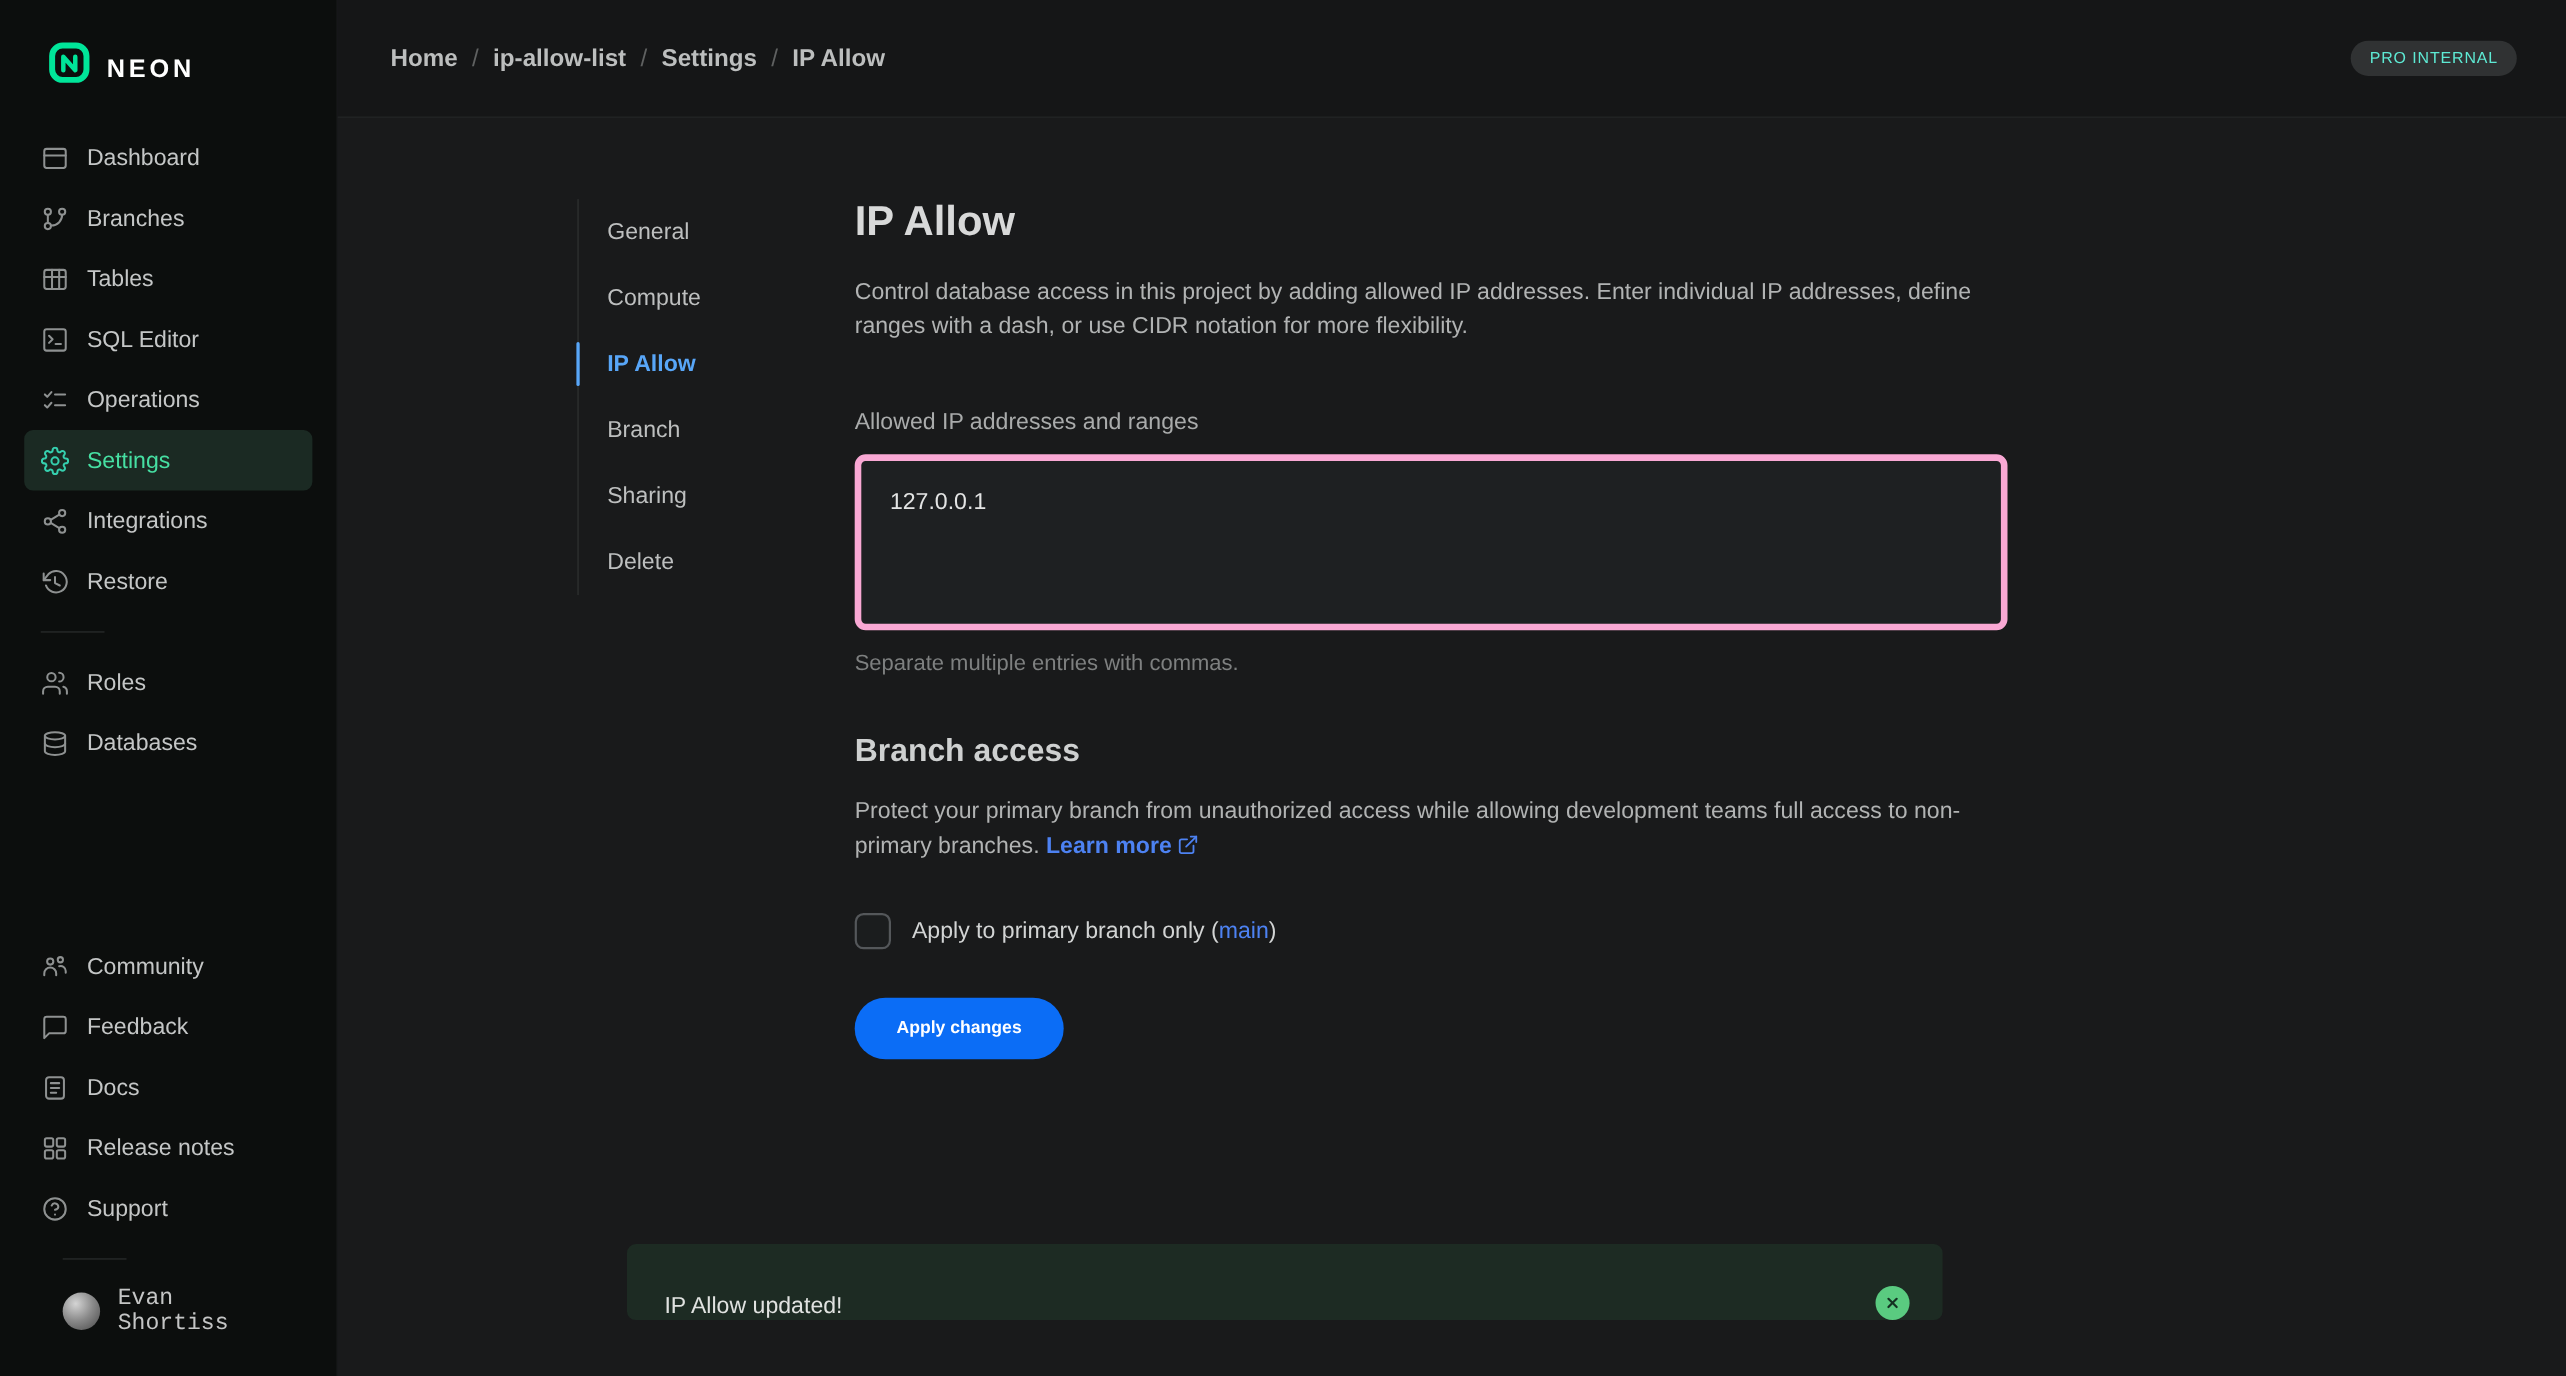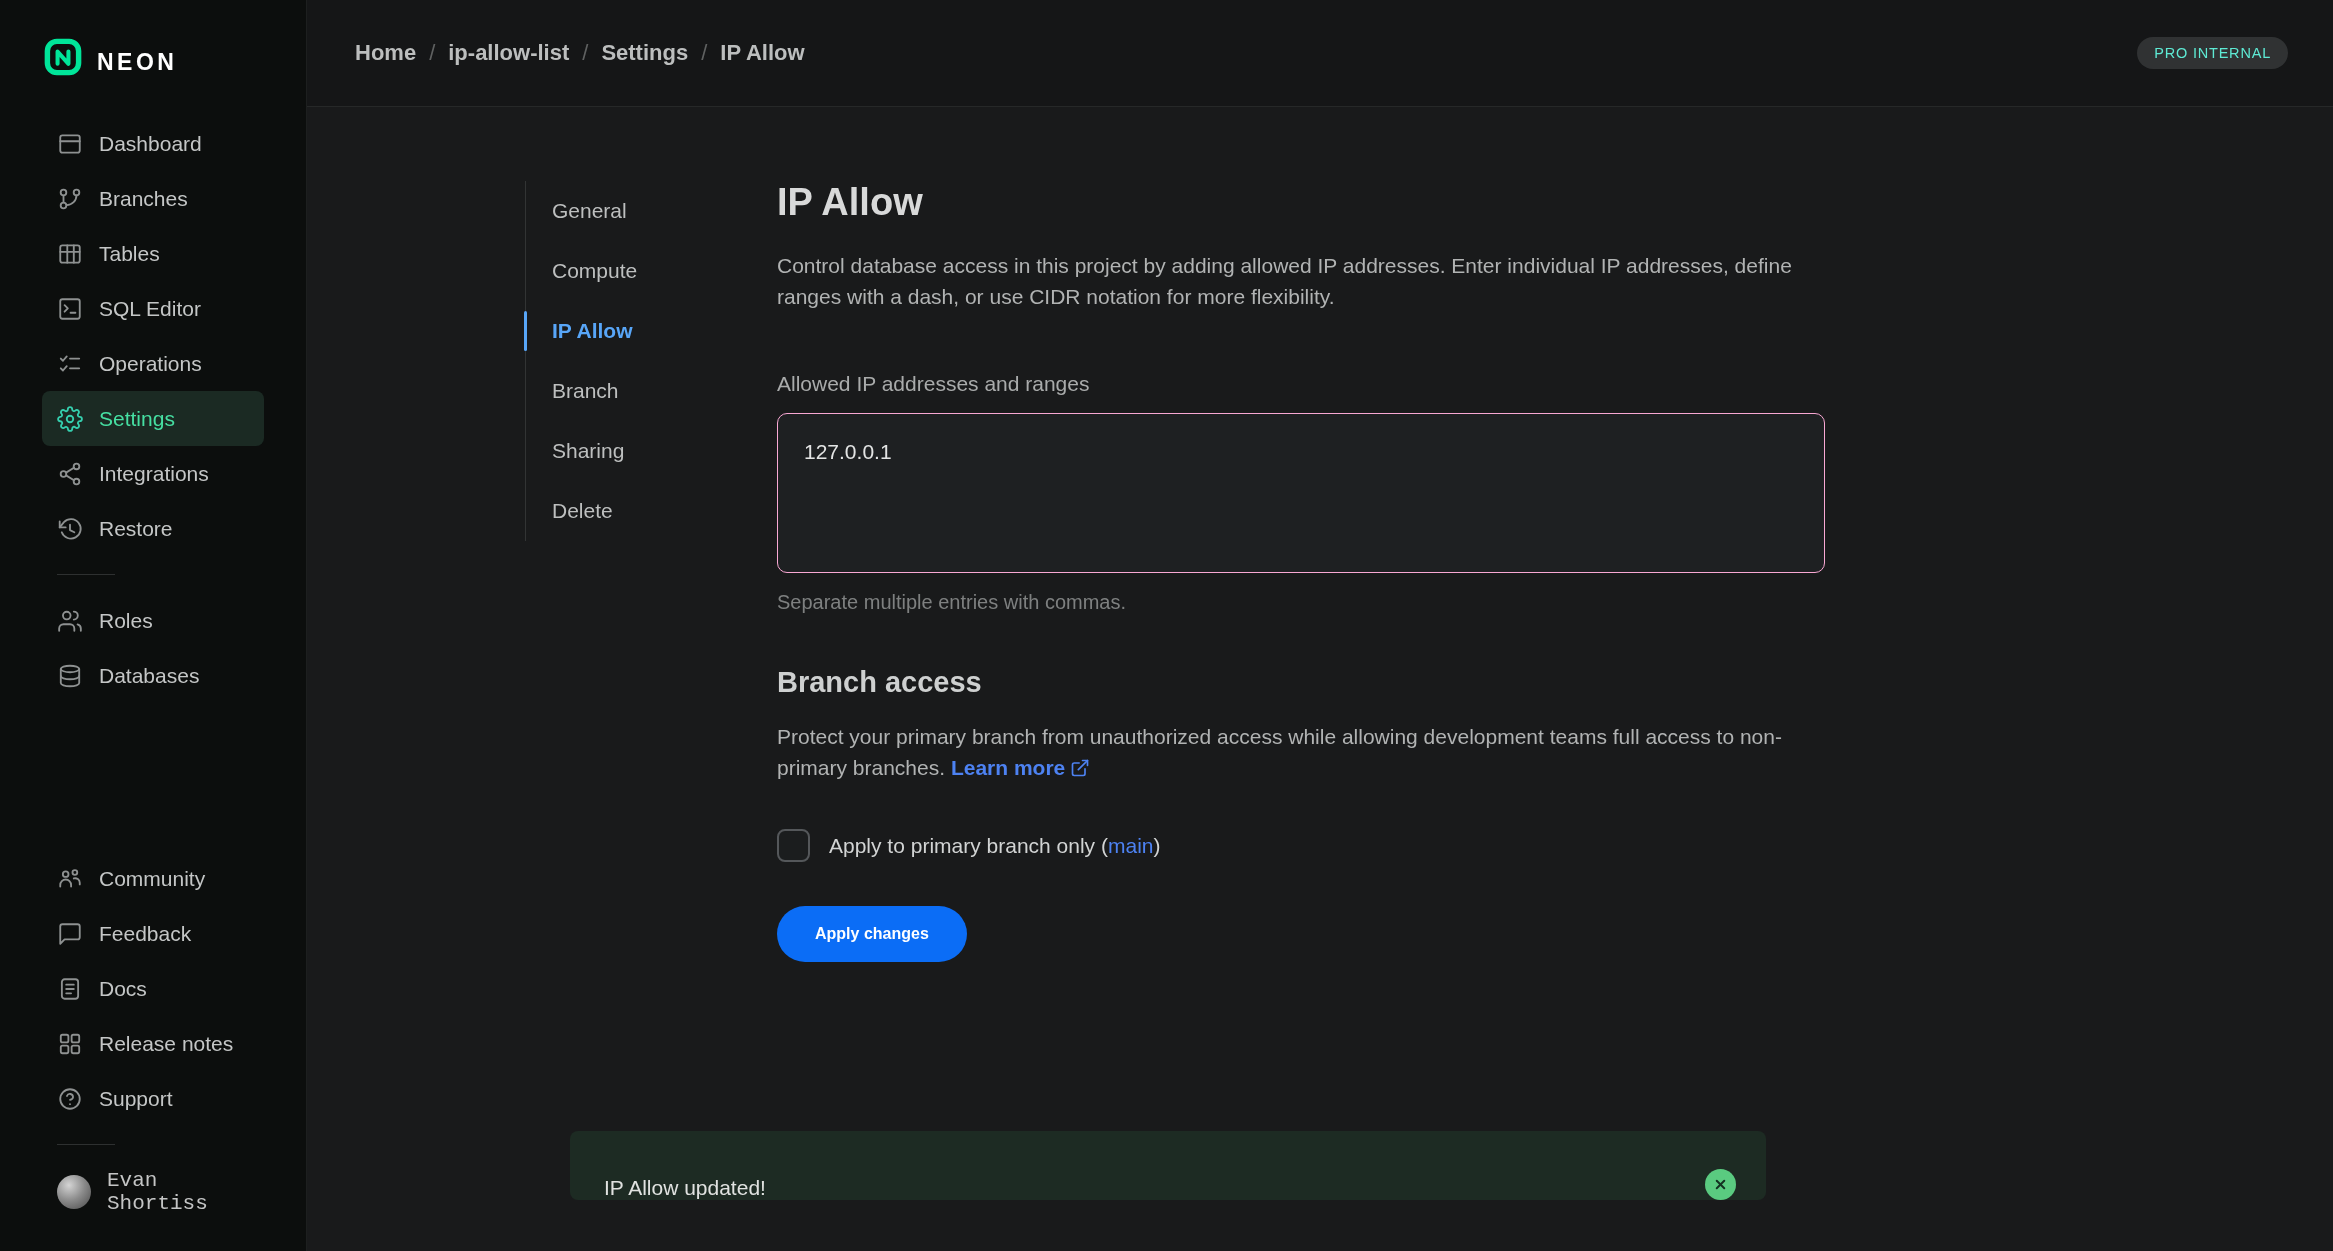--- a/index.html
+++ b/index.html
@@ -12,21 +12,21 @@
   }
 
   
   .sidebar {
     position:absolute; left:0; top:0; width:307px; height:1251px;
     background:#0c0e0d; border-right:1px solid #1d1f1f;
     display:flex; flex-direction:column;
   }
   .logo-row { display:flex; align-items:flex-end; gap:15px; padding:38px 0 40px 44px; }
   .logo-text { color:#ffffff; font-weight:700; font-size:23px; letter-spacing:3.5px; }
-  .nav { display:flex; flex-direction:column; padding:0 42px; }
+  .nav { display:flex; flex-direction:column; padding:0 22px; }
   .nav-item {
     display:flex; align-items:center; gap:16px; height:55px; padding:0 15px;
     border-radius:8px; color:#c4c6c6; font-size:21px; cursor:pointer; white-space:nowrap;
   }
   .nav-item .icon { width:26px; height:26px; color:#8e9191; display:flex; align-items:center; justify-content:center; flex:0 0 26px; }
   .nav-item .icon svg { width:26px; height:26px; }
   .nav-item.active { background:#1b2a23; color:#46dfa2; }
   .nav-item.active .icon { color:#35cfae; }
   .side-divider { height:1px; width:58px; background:#2e3030; margin:18px 0 18px 15px; }
   .spacer { flex:1; }
@@ -58,21 +58,21 @@
   .subnav { margin-left:218px; width:208px; border-left:1px solid #323434; display:flex; flex-direction:column; align-self:flex-start; }
   .subnav-item { position:relative; height:60px; line-height:60px; padding-left:26px; color:#bdbfbf; font-size:21px; cursor:pointer; }
   .subnav-item.active { color:#58a6f8; font-weight:600; }
   .subnav-item.active::before { content:""; position:absolute; left:-2px; top:10px; bottom:10px; width:3px; background:#58a6f8; border-radius:2px; }
 
   .main-col { margin-left:44px; width:1048px; }
   .page-title { font-size:38px; font-weight:700; color:#d8d9d9; margin:0 0 26px; }
   .desc { font-size:21px; line-height:31px; color:#b1b3b3; margin:0 0 60px; }
   .field-label { font-size:21px; color:#a9abab; margin-bottom:17px; }
   .ip-textarea {
-    width:100%; height:160px; background:#1e2022; border:1px solid #f9a8d4;
+    width:100%; height:160px; background:#1e2022; border:6px solid #f9a8d4;
     border-radius:10px; padding:26px; color:#e3e4e4; font-size:21px;
     font-family:"Liberation Sans","DejaVu Sans",sans-serif; resize:none; outline:none;
   }
   .helper { margin-top:14px; font-size:20px; color:#7e8080; }
   .section-title { font-size:29px; font-weight:700; color:#ced0d0; margin:52px 0 22px; }
   .branch-desc { font-size:21px; line-height:31px; color:#b1b3b3; margin:0; }
   .link-blue { color:#4d82f2; font-weight:600; text-decoration:none; cursor:pointer; }
   .ext-icon svg { width:20px; height:20px; vertical-align:-3px; margin-left:5px; }
 
   .checkbox-row { display:flex; align-items:center; gap:19px; margin-top:46px; }

